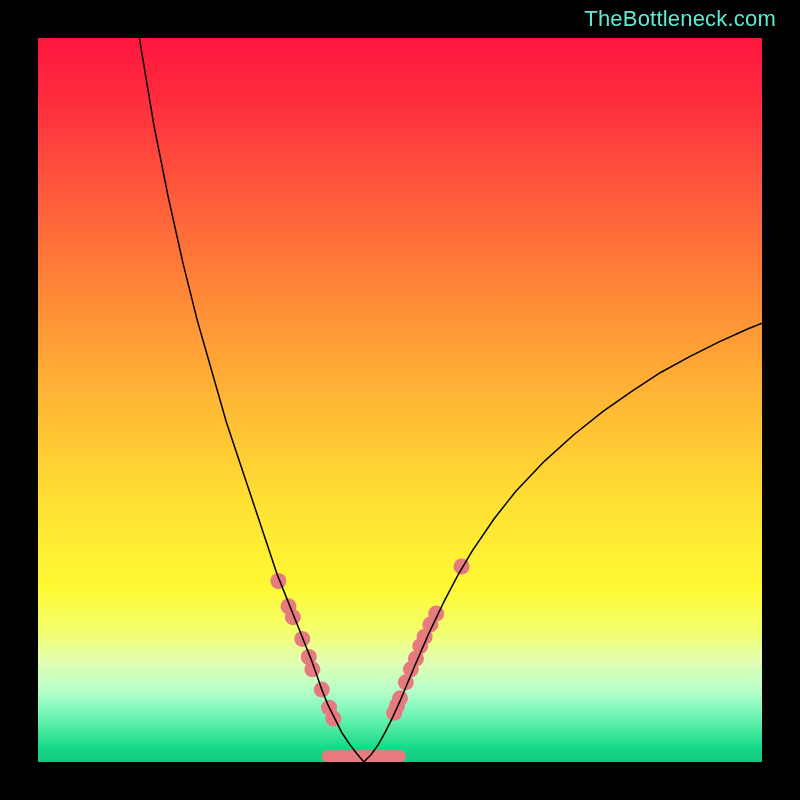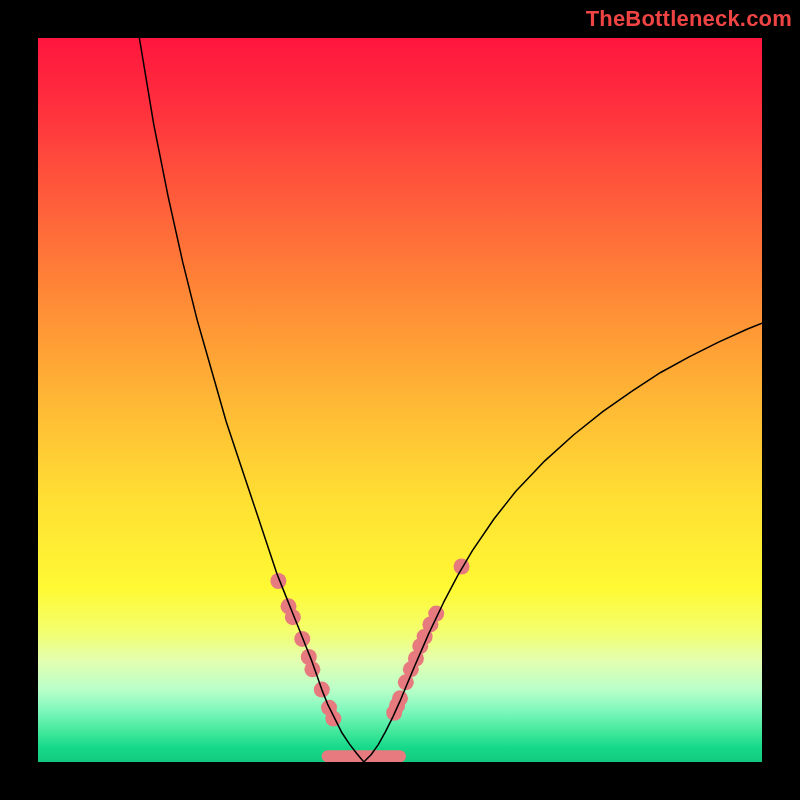--- a/index.html
+++ b/index.html
@@ -45,24 +45,24 @@
       #12c97e 100%
     );
   }
   .curves {
     position: absolute;
     inset: 0;
   }
   .watermark {
     position: absolute;
     top: 6px;
-    right: 8px;
-    color: #ef4444;
+    right: 24px;
+    color: #5eead4;
     font-size: 22px;
-    font-weight: 700;
+    font-weight: 400;
     letter-spacing: 0.2px;
     user-select: none;
   }
 </style>
 </head>
 <body>
 
 <div class="frame">
 
   <div class="watermark">TheBottleneck.com</div>

